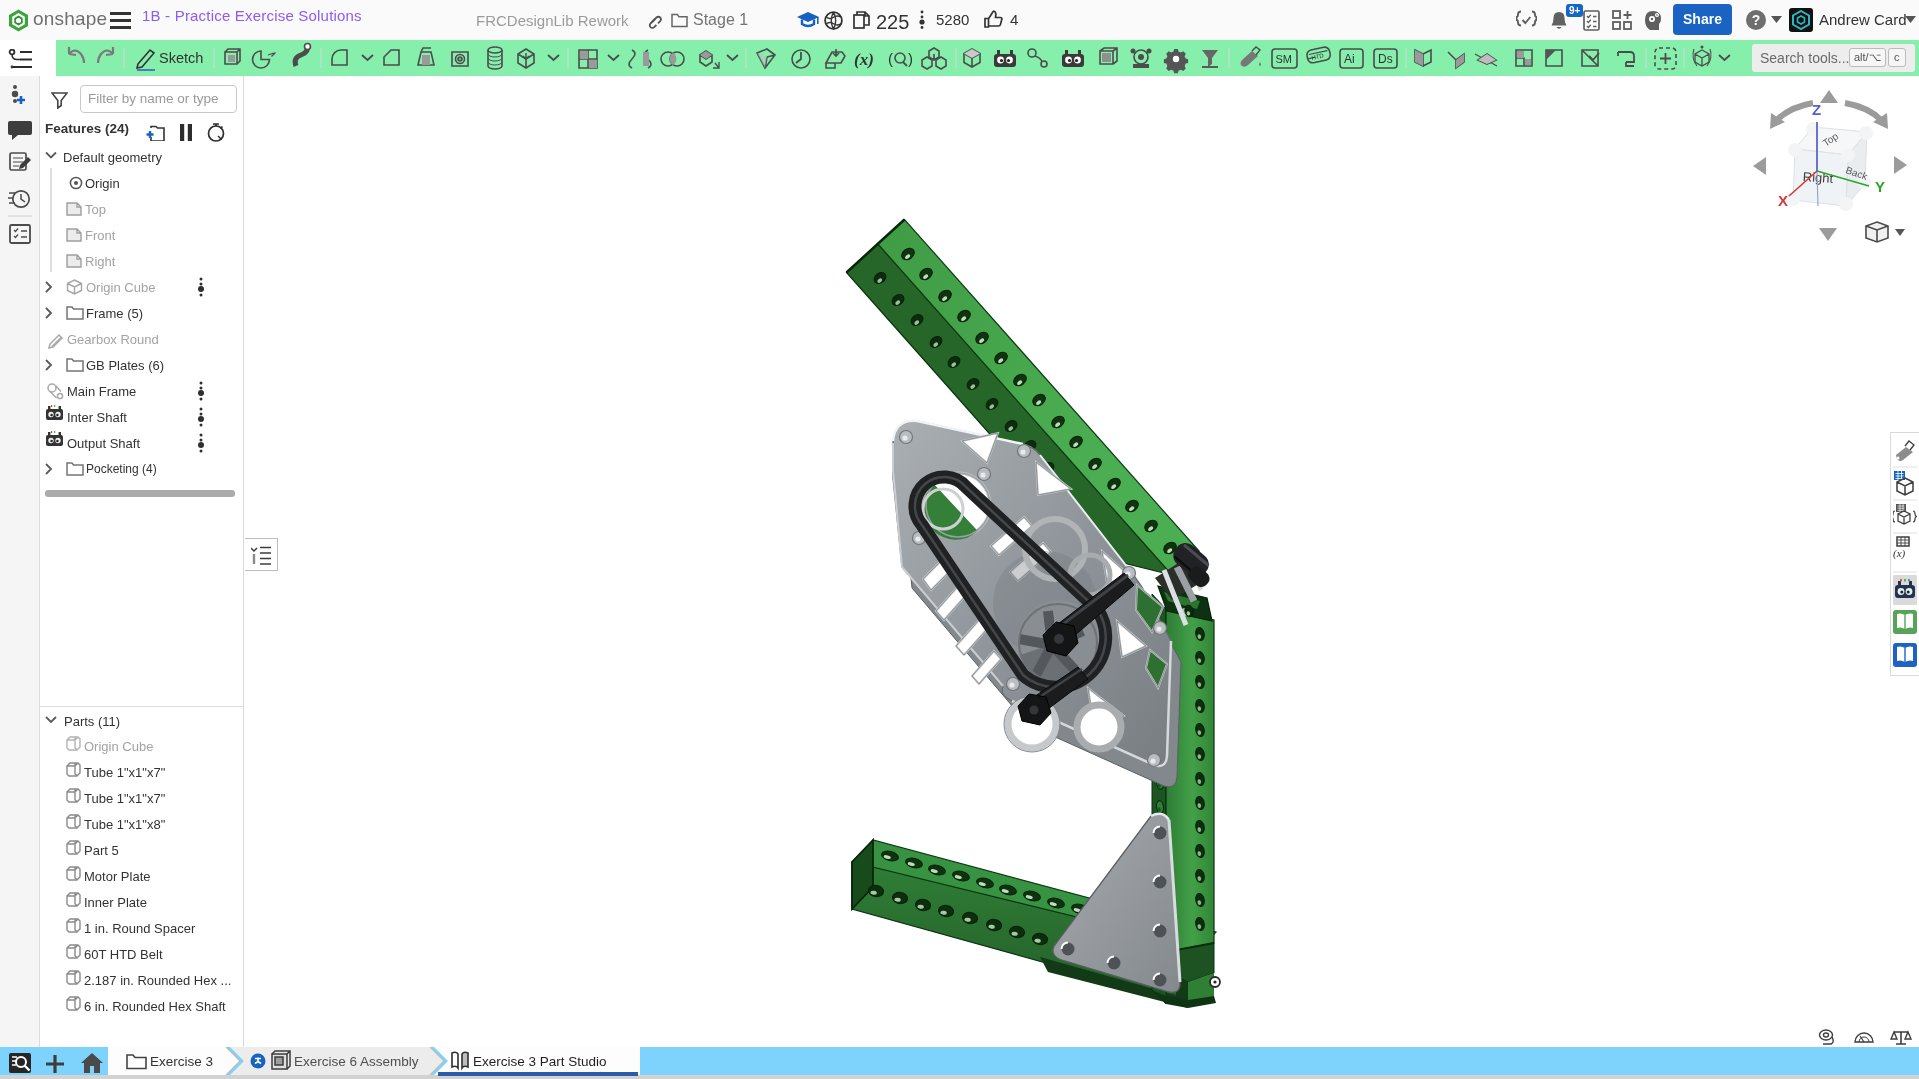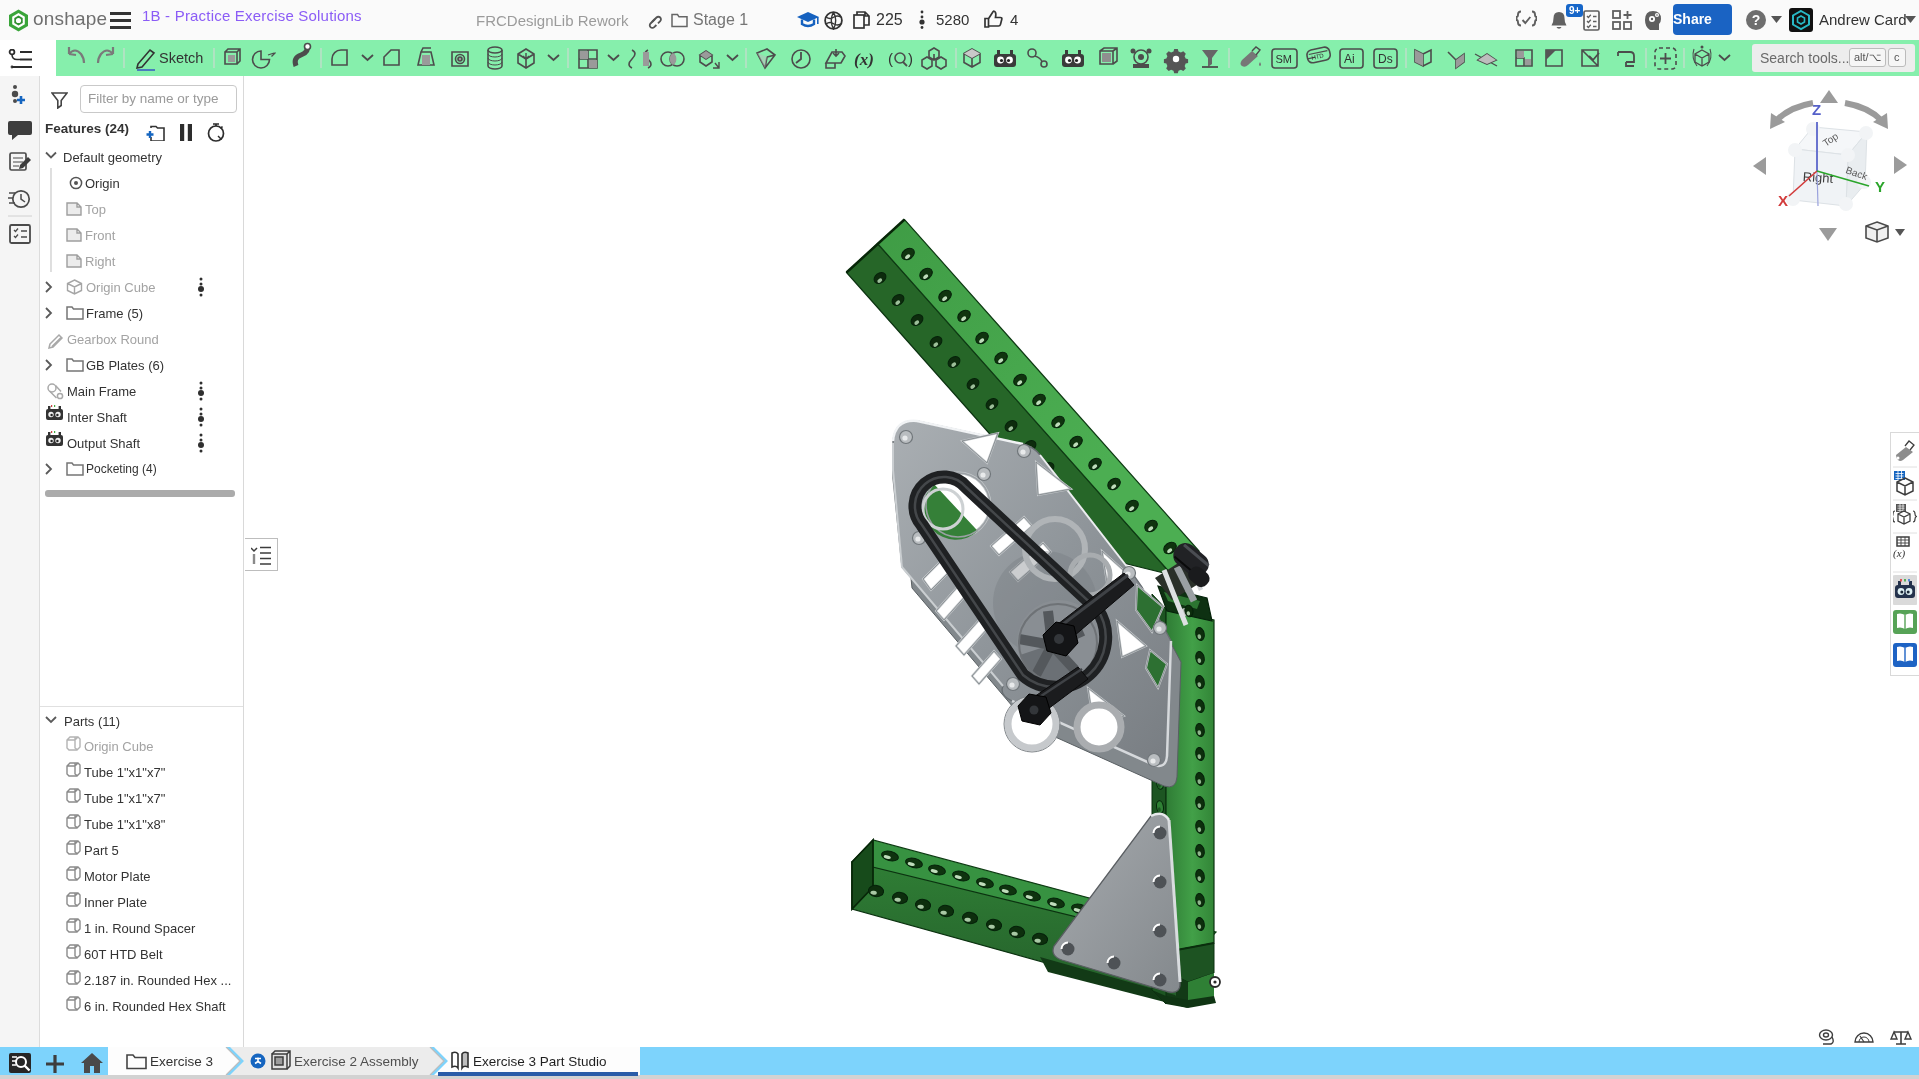--- a/index.html
+++ b/index.html
@@ -511,21 +511,21 @@
 
   <svg class="ico" style="left:824px;top:11px" width="19" height="19" viewBox="0 0 19 19">
     <circle cx="9.5" cy="9.5" r="8.4" fill="none" stroke="#333" stroke-width="1.8"></circle>
     <path d="M2 6 q4 3 8 0 q3 -2 7 0 M2 13 q4 -3 8 0 q3 2 7 0 M9.5 1.1 q-4.4 8.4 0 16.8 q4.4 -8.4 0 -16.8" fill="none" stroke="#333" stroke-width="1.4"></path>
   </svg>
 
   <svg class="ico" style="left:853px;top:11px" width="18" height="19" viewBox="0 0 18 19" fill="none" stroke="#333" stroke-width="1.7">
     <rect x="1" y="4" width="10" height="13"></rect>
     <path d="M4 4 V1 H12 L16 5 V14 H11 M12 1 V5 H16"></path>
   </svg>
-  <div class="txt" style="left:876px;top:11px;font-size:16px;color:#333">225</div>
+  <div class="txt" style="left:876px;top:11px;font-size:20px;color:#333">225</div>
 
   <svg class="ico" style="left:918px;top:10px" width="8" height="21" viewBox="0 0 8 21" fill="#333">
     <circle cx="4" cy="2" r="1.4"></circle>
         <circle cx="4" cy="7" r="1.4"></circle>
         <circle cx="4" cy="12" r="2.6"></circle>
         <circle cx="4" cy="17.5" r="1.4"></circle>
   </svg>
   <div class="txt" style="left:936px;top:11px;font-size:15px;color:#333">5280</div>
 
   <svg class="ico" style="left:984px;top:10px" width="19" height="19" viewBox="0 0 19 19" fill="none" stroke="#333" stroke-width="1.7">
@@ -557,21 +557,21 @@
   </svg>
 
   <svg class="ico" style="left:1643px;top:10px" width="21" height="21" viewBox="0 0 21 21">
     <path d="M10 1 q8 0 8 8 q0 3 -2 5 l0 6 h-9 q-5 -3 -5 -10 q0 -9 8 -9 Z" fill="#5f5f5f"></path>
     <circle cx="9" cy="9" r="3" fill="#fff"></circle>
         <circle cx="9" cy="9" r="1.2" fill="#5f5f5f"></circle>
     <circle cx="14" cy="5" r="2" fill="#fff"></circle>
         <circle cx="14" cy="5" r="0.8" fill="#5f5f5f"></circle>
   </svg>
 
-  <div class="txt" style="left:1673px;top:4px;width:59px;height:31px;background:#1a63c3;border-radius:4px;color:#fff;font-size:14px;font-weight:bold;line-height:31px">Share</div>
+  <div class="txt" style="left:1673px;top:4px;width:59px;height:31px;background:#1a63c3;border-radius:4px;color:#fff;font-size:14px;font-weight:bold;text-align:center;line-height:31px">Share</div>
 
   <svg class="ico" style="left:1745px;top:9px" width="22" height="22" viewBox="0 0 22 22">
     <circle cx="11" cy="11" r="10" fill="#6e6e6e"></circle>
     <text x="11" y="16" font-size="14" font-weight="bold" fill="#fff" text-anchor="middle" font-family="Liberation Sans">?</text>
   </svg>
   <svg class="ico" style="left:1771px;top:16px" width="11" height="8" viewBox="0 0 11 8">
         <polygon points="0,0 11,0 5.5,7" fill="#555"></polygon>
       </svg>
 
   <svg class="ico" style="left:1789px;top:8px" width="24" height="24" viewBox="0 0 24 24">
@@ -1026,21 +1026,21 @@
           <path d="M272 7 l3 -3 h15 v15 l-3 3 M287 7 l3 -3 M287 22 l3 -3 M290 4 v15"></path>
           <path d="M275 10 l8 0 l0 8 l-8 0 Z" fill="#9d9d9d" stroke="#3c3c3c"></path>
         </g>
 
   <g fill="none" stroke="#2f2f2f" stroke-width="1.6">
           <path d="M452 6 q4 -2 6 1 v14 q-2 -3 -6 -1 Z" fill="#fff"></path>
           <path d="M468 6 q-4 -2 -6 1 v14 q2 -3 6 -1 Z" fill="#bdbdbd"></path>
         </g>
  </svg>
  <div class="txt" style="left:150px;top:7px;font-size:13.5px;color:#333">Exercise 3</div>
- <div class="txt" style="left:294px;top:7px;font-size:13.5px;color:#4f4f4f">Exercise 2 Assembly</div>
+ <div class="txt" style="left:294px;top:7px;font-size:13.5px;color:#4f4f4f">Exercise 6 Assembly</div>
  <div class="txt" style="left:473px;top:7px;font-size:13.5px;color:#1f1f1f">Exercise 3 Part Studio</div>
 </div>
 <div class="abs" style="left:438px;top:1072px;width:200px;height:4px;background:#2a5ca8;z-index:34"></div>
 
 <div class="abs" style="left:1890px;top:432px;width:29px;height:244px;background:#fff;border:1px solid #d9d9d9;border-right:none;z-index:20">
  <svg style="position:absolute;left:2px;top:4px" width="24" height="236" viewBox="0 0 24 236" fill="none" stroke="#3e3e3e" stroke-width="1.5">
 
   <g>
           <path d="M3 18 l10 -8 l7 5 l-10 8 q-3 2 -5 0 q-2 -2 -2 -5 Z" fill="#8d8d8d" stroke="none"></path>
           <path d="M12 9 l4 -5 l5 4 l-4 5" stroke-width="1.3"></path>

